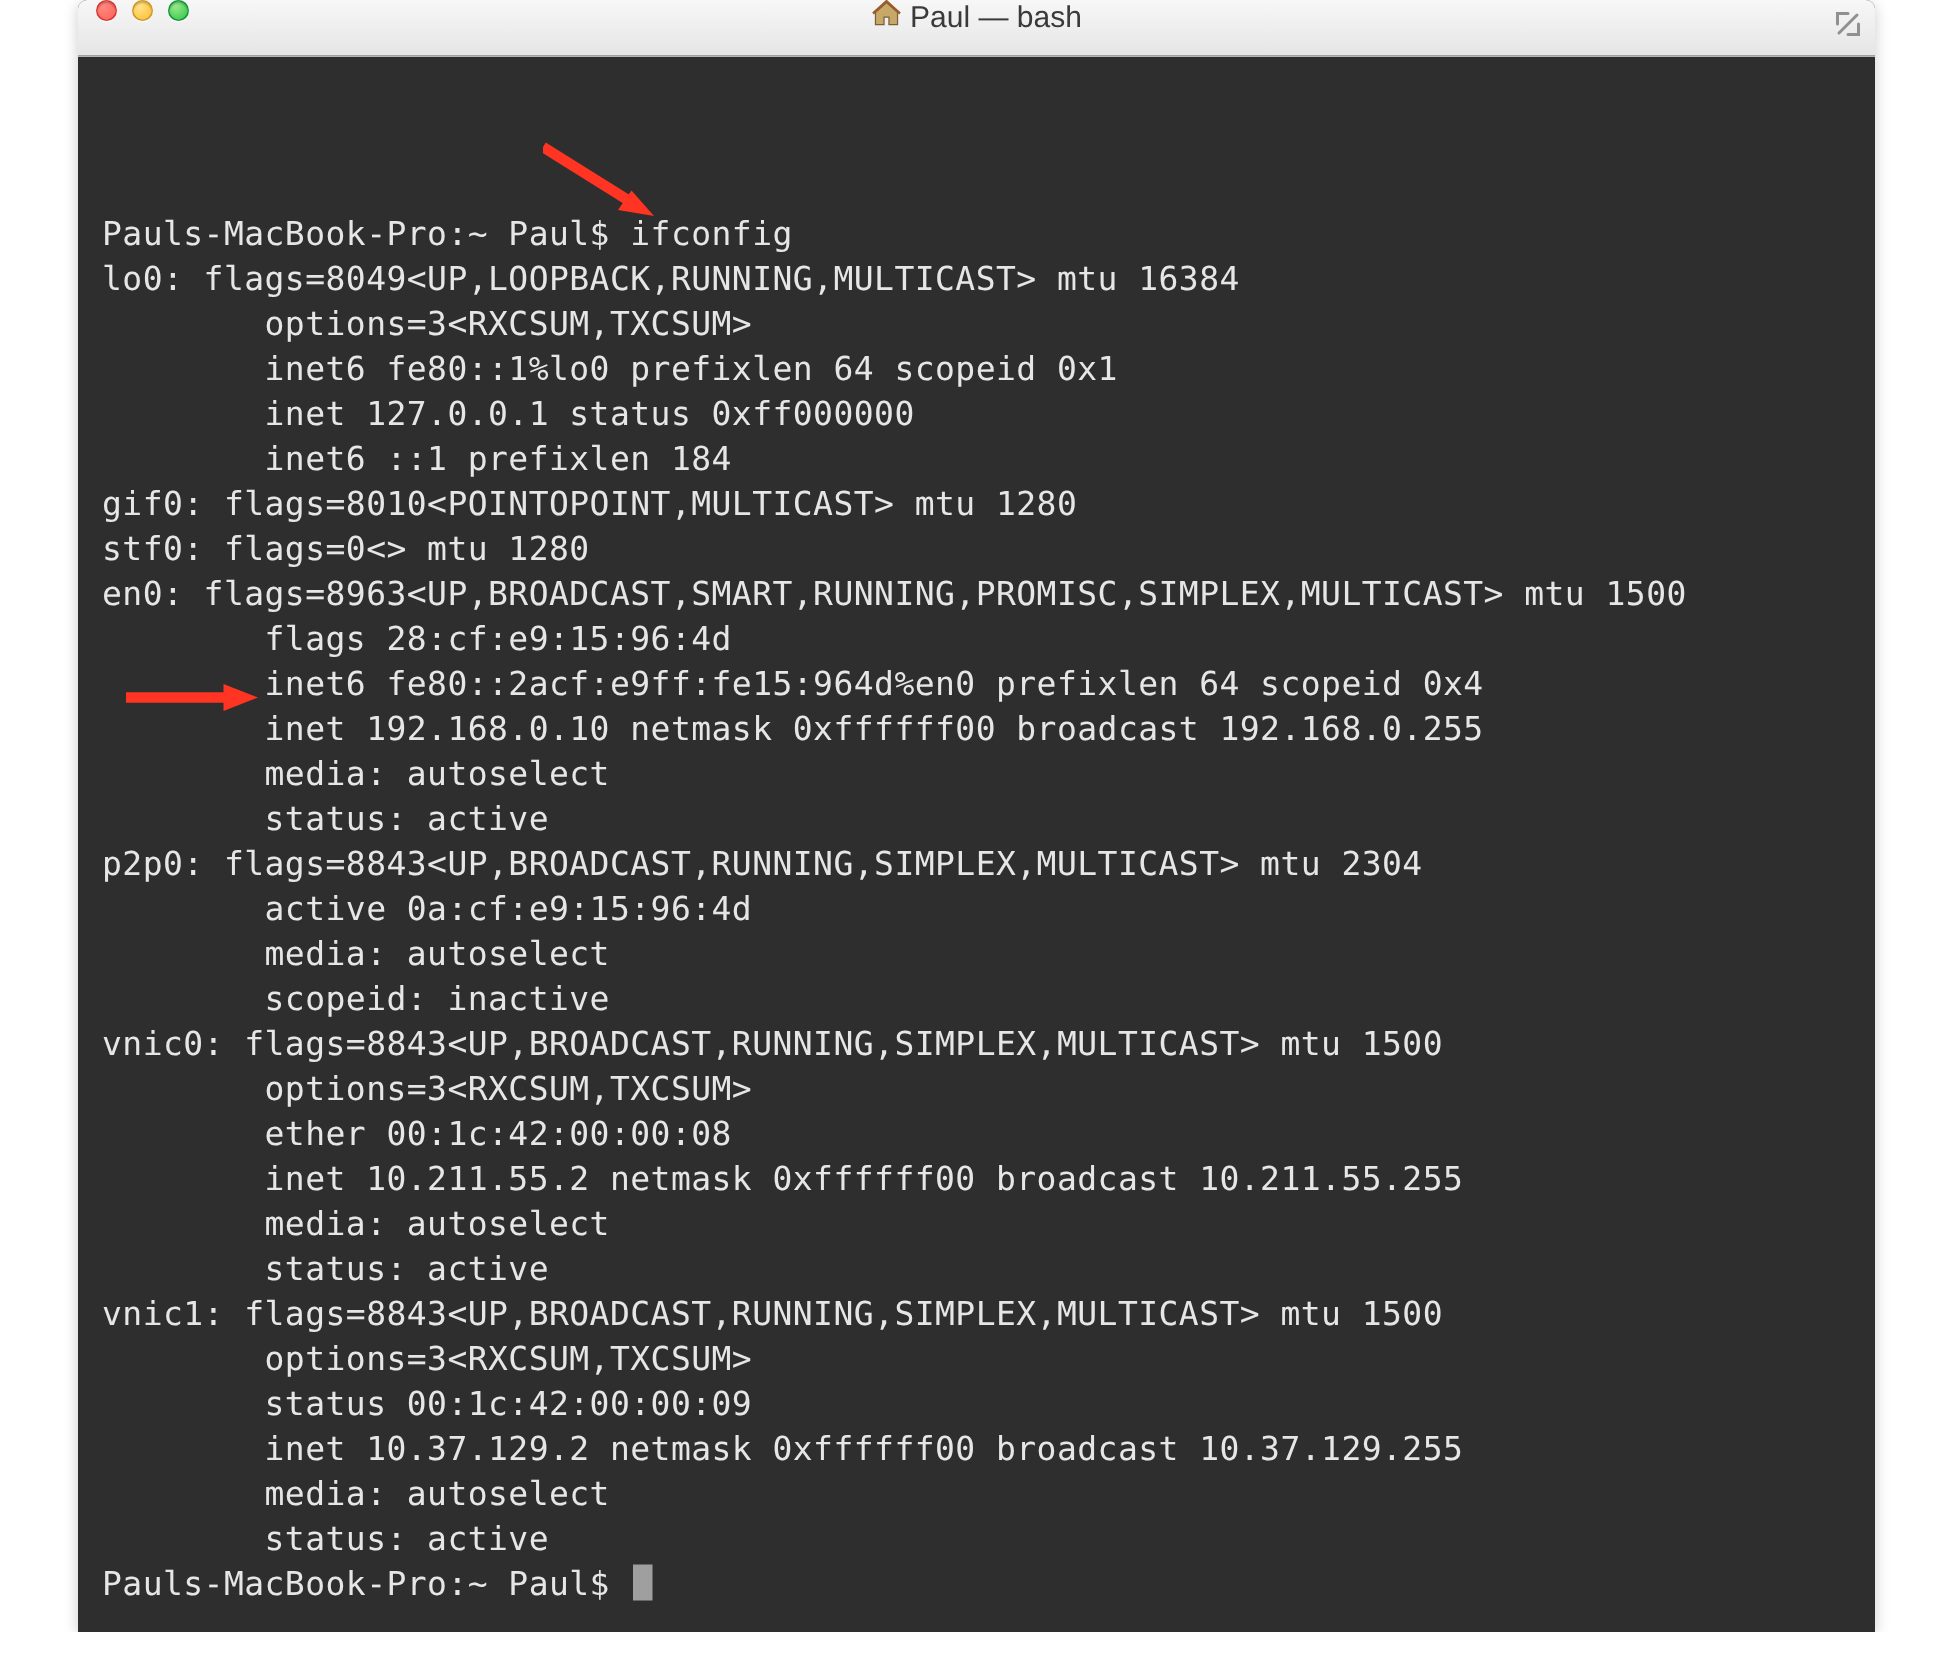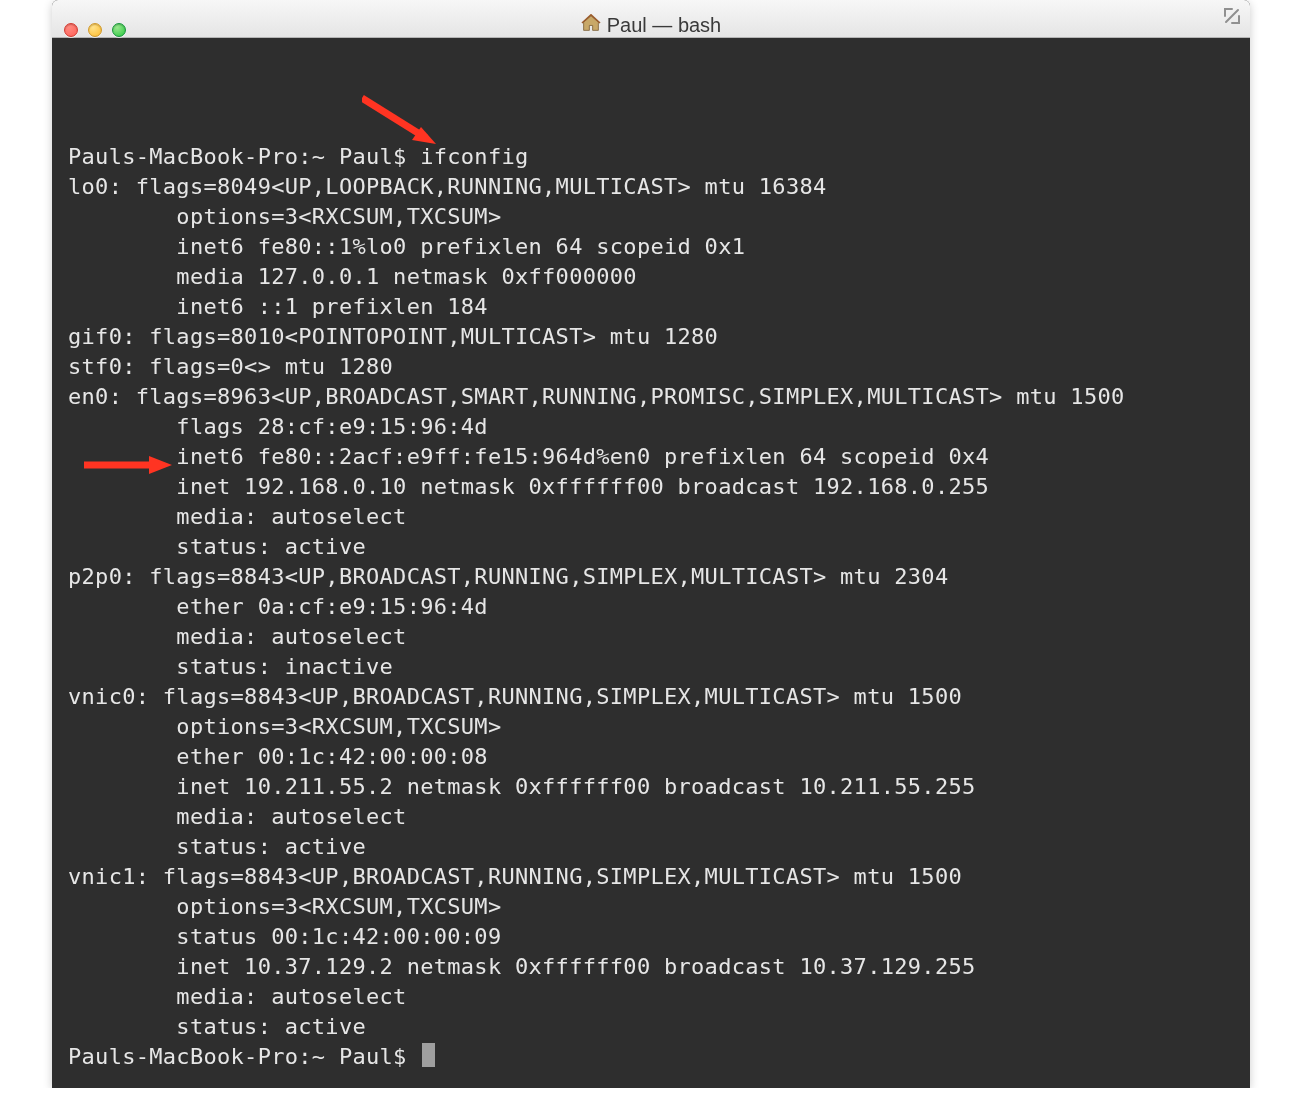--- a/index.html
+++ b/index.html
@@ -21,21 +21,21 @@
       border-radius: 6px 6px 0 0;
       box-shadow: 0 2px 10px rgba(0,0,0,0.2);
       overflow: hidden;
       position: relative;
     }
     .titlebar {
       height: 38px;
       background: linear-gradient(to bottom, #f7f7f7, #e5e5e5);
       border-bottom: 1px solid #b5b5b5;
       display: flex;
-      align-items: flex-end;
+      align-items: flex-start;
       position: relative;
     }
     .traffic-lights {
       display: flex;
       gap: 10px;
       padding-left: 12px;
     }
     .traffic-light {
       width: 14px;
       height: 14px;
@@ -143,34 +143,34 @@
     <div class="arrow arrow-left">
       <svg width="92" height="30" viewBox="0 0 92 30">
         <path d="M 0 15 L 70 15" stroke="#ff3422" stroke-width="7" fill="none"></path>
         <path d="M 88 15 L 65 6 L 65 24 Z" fill="#ff3422"></path>
       </svg>
     </div>
 <span><span>Pauls-MacBook-Pro:~ Paul$ </span><span>ifconfig</span></span>
 <span>lo0: flags=8049&lt;UP,LOOPBACK,RUNNING,MULTICAST&gt; mtu 16384</span>
 <span>        options=3&lt;RXCSUM,TXCSUM&gt;</span>
 <span>        inet6 fe80::1%lo0 prefixlen 64 scopeid 0x1</span>
-<span>        media 127.0.0.1 netmask 0xff000000</span>
+<span>        inet 127.0.0.1 status 0xff000000</span>
 <span>        inet6 ::1 prefixlen 184</span>
 <span>gif0: flags=8010&lt;POINTOPOINT,MULTICAST&gt; mtu 1280</span>
 <span>stf0: flags=0&lt;&gt; mtu 1280</span>
 <span>en0: flags=8963&lt;UP,BROADCAST,SMART,RUNNING,PROMISC,SIMPLEX,MULTICAST&gt; mtu 1500</span>
 <span>        flags 28:cf:e9:15:96:4d</span>
 <span>        inet6 fe80::2acf:e9ff:fe15:964d%en0 prefixlen 64 scopeid 0x4</span>
 <span>        inet 192.168.0.10 netmask 0xffffff00 broadcast 192.168.0.255</span>
 <span>        media: autoselect</span>
 <span>        status: active</span>
 <span>p2p0: flags=8843&lt;UP,BROADCAST,RUNNING,SIMPLEX,MULTICAST&gt; mtu 2304</span>
-<span>        ether 0a:cf:e9:15:96:4d</span>
+<span>        active 0a:cf:e9:15:96:4d</span>
 <span>        media: autoselect</span>
-<span>        status: inactive</span>
+<span>        scopeid: inactive</span>
 <span>vnic0: flags=8843&lt;UP,BROADCAST,RUNNING,SIMPLEX,MULTICAST&gt; mtu 1500</span>
 <span>        options=3&lt;RXCSUM,TXCSUM&gt;</span>
 <span>        ether 00:1c:42:00:00:08</span>
 <span>        inet 10.211.55.2 netmask 0xffffff00 broadcast 10.211.55.255</span>
 <span>        media: autoselect</span>
 <span>        status: active</span>
 <span>vnic1: flags=8843&lt;UP,BROADCAST,RUNNING,SIMPLEX,MULTICAST&gt; mtu 1500</span>
 <span>        options=3&lt;RXCSUM,TXCSUM&gt;</span>
 <span>        status 00:1c:42:00:00:09</span>
 <span>        inet 10.37.129.2 netmask 0xffffff00 broadcast 10.37.129.255</span>

